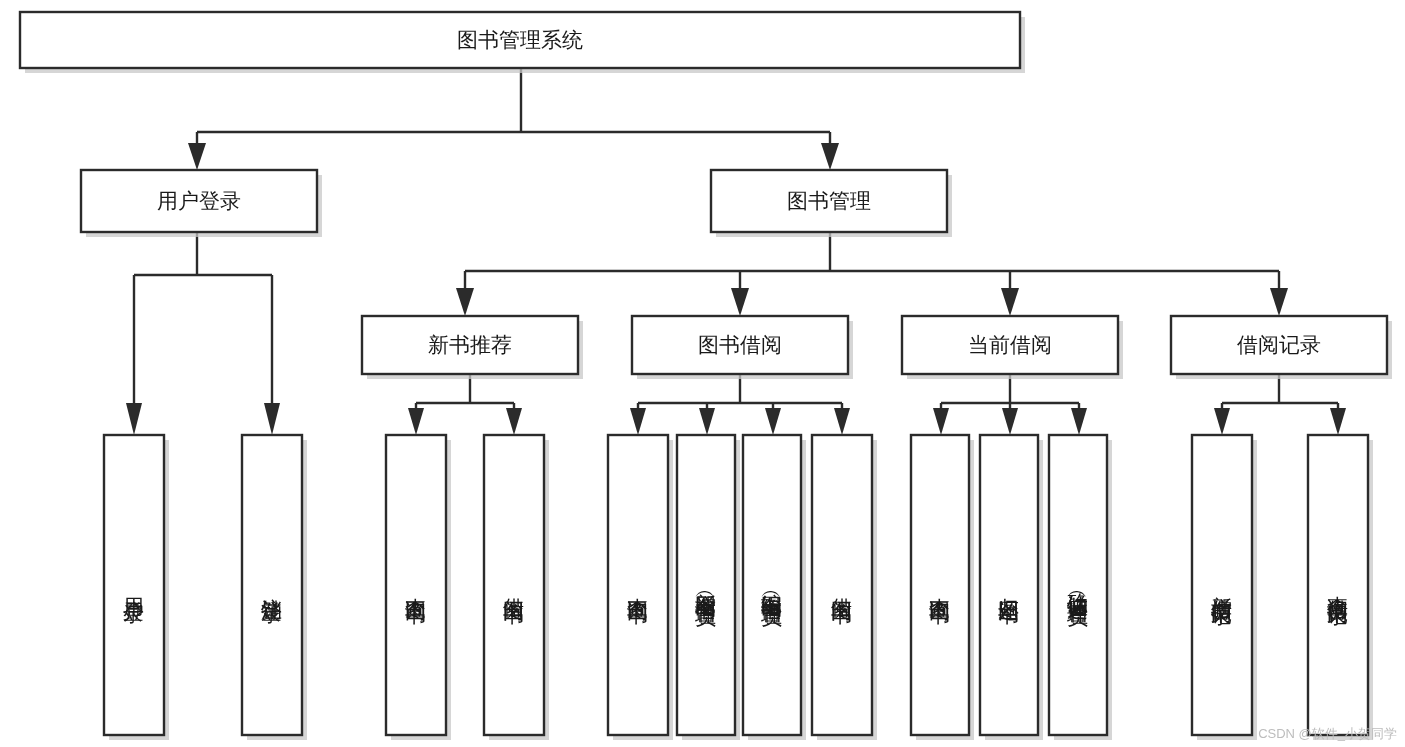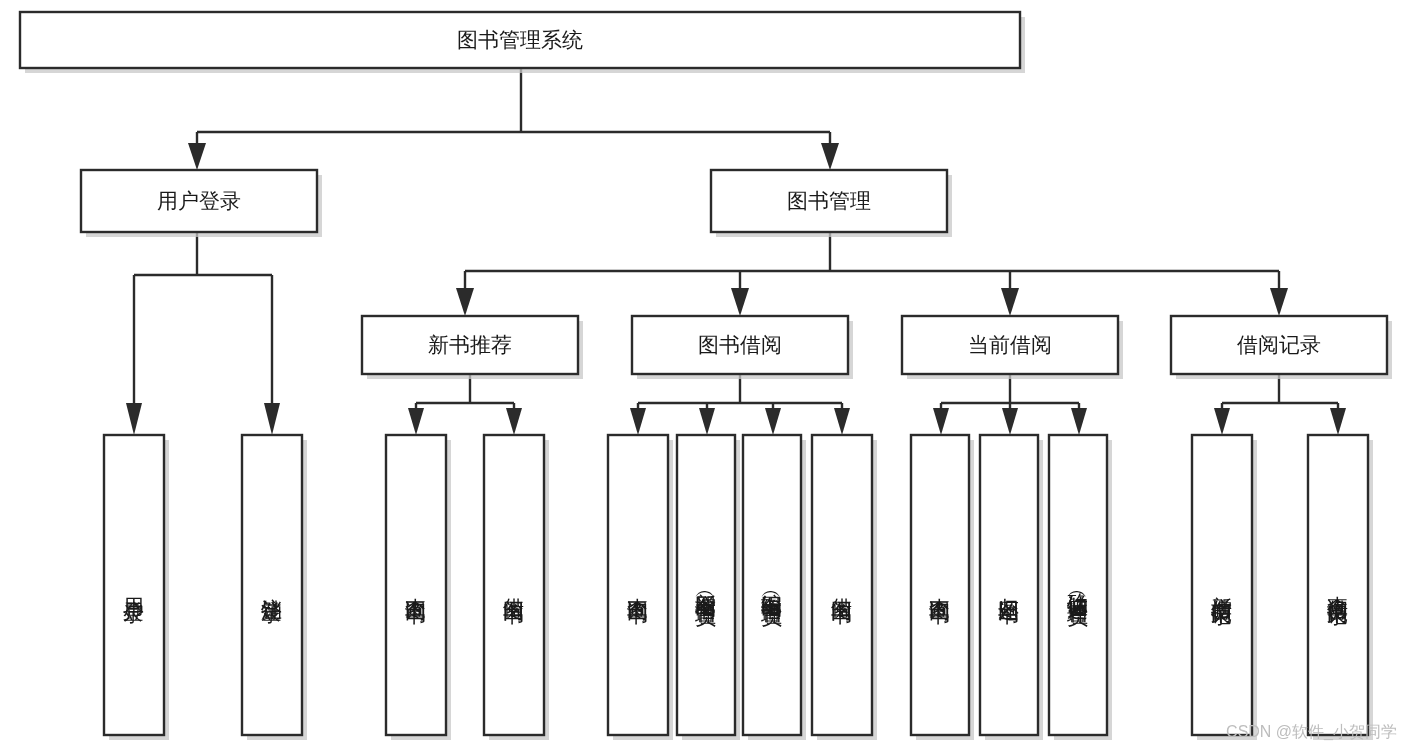--- a/index.html
+++ b/index.html
@@ -68,21 +68,21 @@
     justify-content: center;
     text-align: center;
     white-space: nowrap;
     pointer-events: none;
   }
   .watermark {
     position: absolute;
     right: 8px;
     bottom: 4px;
     font-family: "Liberation Sans", "DejaVu Sans", sans-serif;
-    font-size: 16px;
+    font-size: 13px;
     color: #bdbdbd;
     white-space: nowrap;
   }
 </style>
 </head>
 <body>
 
 <div id="diagram-root">
 
   <svg class="diagram-svg" viewBox="0 0 1405 747" xmlns="http://www.w3.org/2000/svg">

